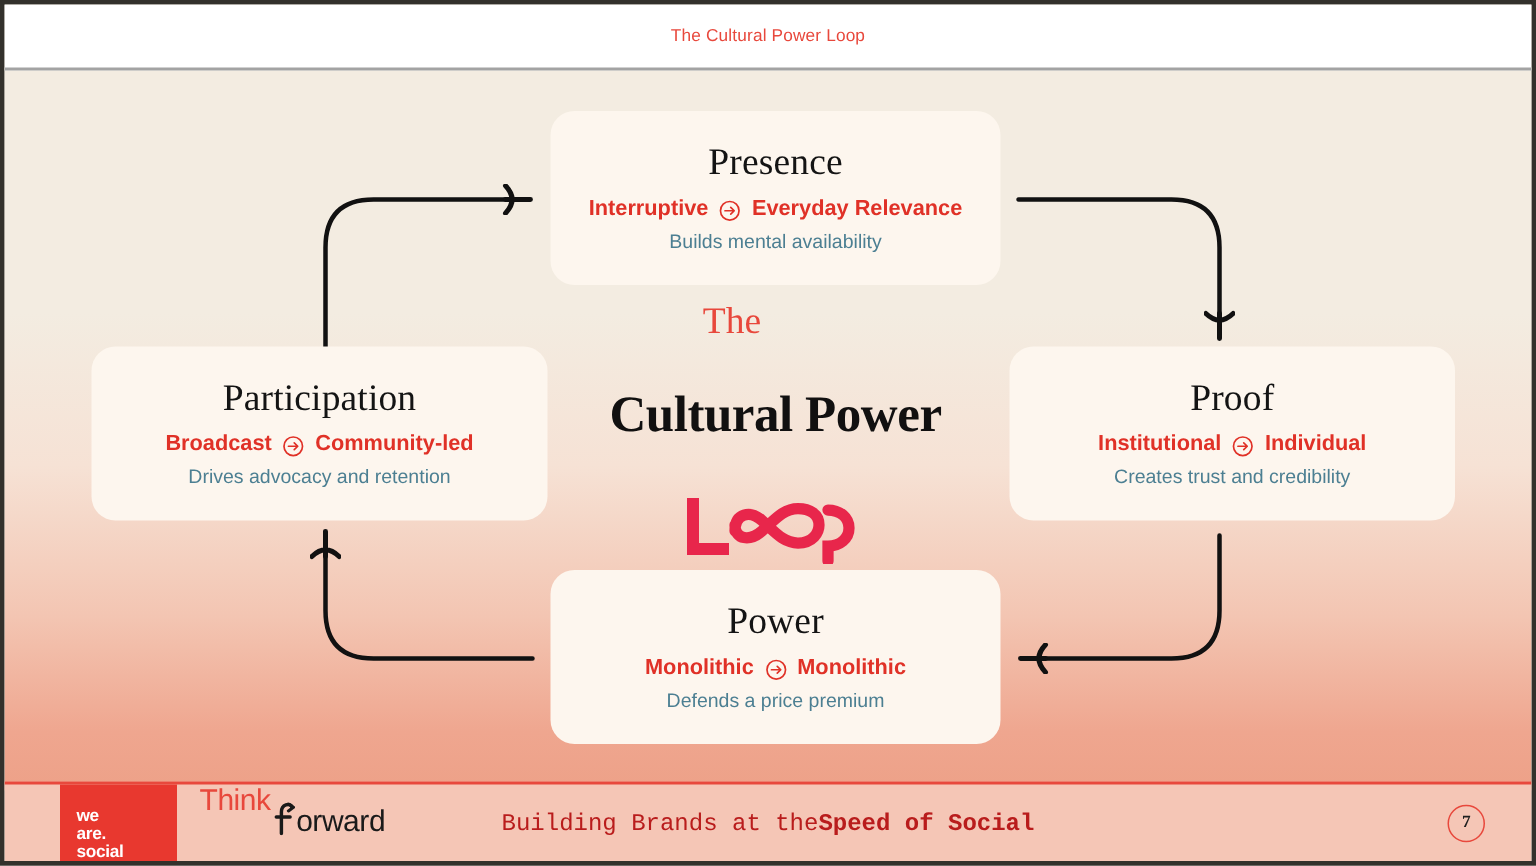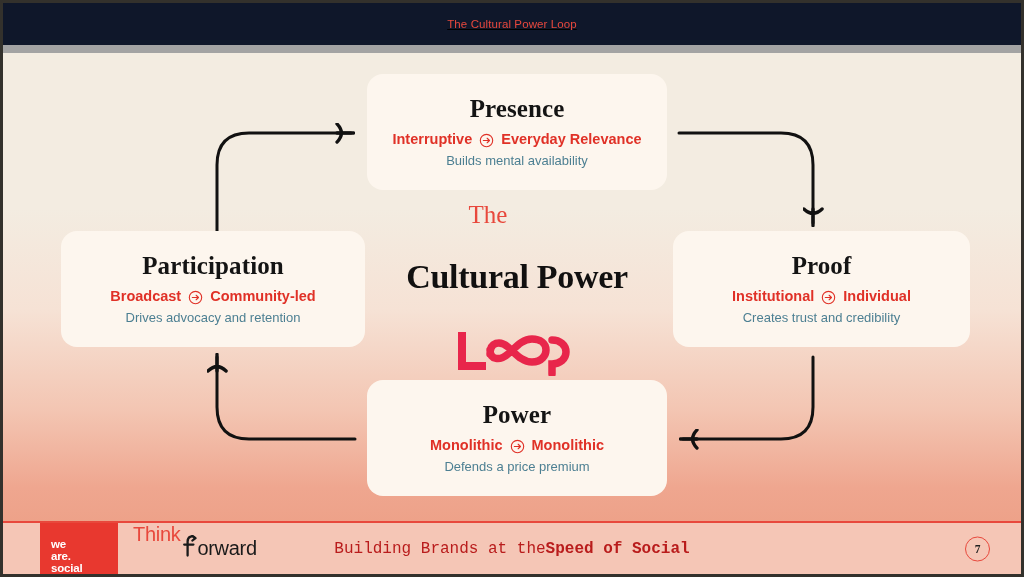--- a/index.html
+++ b/index.html
@@ -23,27 +23,26 @@
     background: #f3ece1;
     overflow: hidden;
   }
 
   
   #header {
     position: absolute;
     left: 0; top: 0;
     width: 100%;
     height: 42px;
-    background: #0f172a;
-    border-bottom: 8px solid #a3a3a3;
+    background: #ffffff;
+    border-bottom: 2px solid #a3a3a3;
     display: flex;
     align-items: center;
     justify-content: center;
     z-index: 6;
-    text-decoration: underline;
   }
   #header-title {
     font-size: 11.5px;
     color: #e8483c;
     letter-spacing: .1px;
   }
 
   
   #canvas {
     position: absolute;
@@ -74,21 +73,21 @@
     border-radius: 16px;
     z-index: 3;
     display: flex;
     flex-direction: column;
     align-items: center;
     justify-content: center;
     text-align: center;
   }
   .node-title {
     font-family: "Liberation Serif", serif;
-    font-weight: bold;
+    font-weight: normal;
     font-size: 25px;
     color: #141414;
     line-height: 1.05;
     letter-spacing: .1px;
   }
   .node-shift {
     margin-top: 9px;
     font-size: 14.5px;
     font-weight: bold;
     color: #e03127;

